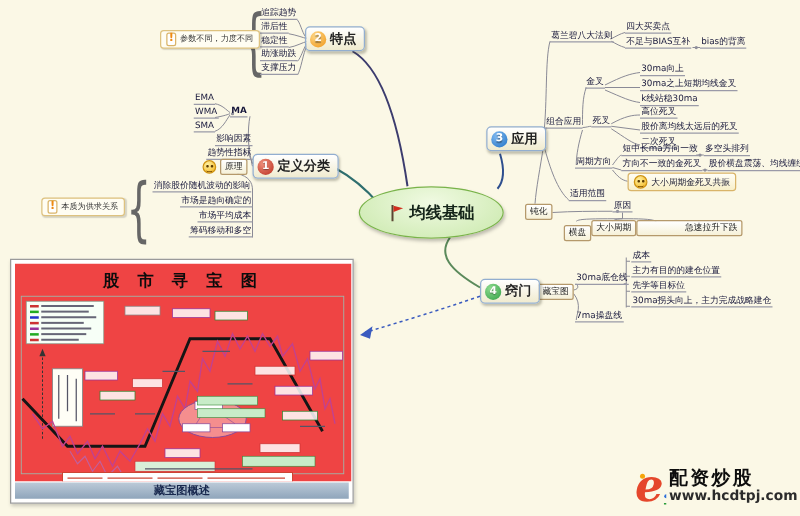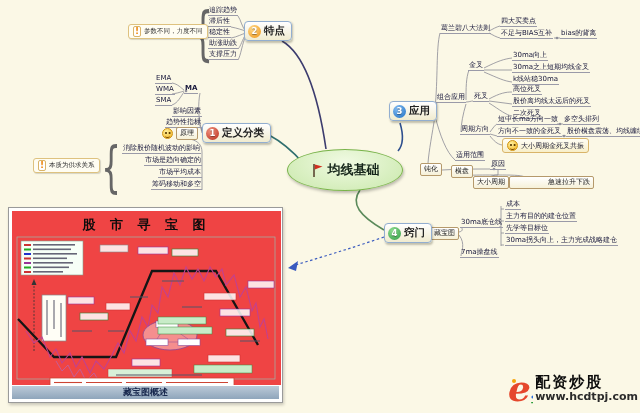--- a/index.html
+++ b/index.html
@@ -218,21 +218,21 @@
   <div class="leaf" style="left:563px;top:115px;">多空头排列</div>
   <div class="leaf" style="left:497px;top:127px;">方向不一致的金死叉</div>
   <div class="leaf" style="left:566px;top:127px;">股价横盘震荡、均线缠绕</div>
   <div class="emoji-box" style="left:502px;top:138px;">
     <span class="emoji"></span>
     <span>大小周期金死叉共振</span>
   </div>
   <div class="leaf" style="left:455px;top:151px;">适用范围</div>
   <div class="boxed" style="left:420px;top:163px;">钝化</div>
   <div class="leaf" style="left:490px;top:160px;">原因</div>
-  <div class="boxed" style="left:451px;top:165px;">横盘</div>
+  <div class="boxed" style="left:451px;top:180px;">横盘</div>
   <div class="boxed" style="left:473px;top:176px;">大小周期</div>
   <div class="boxed" style="left:509px;top:176px;padding-left:38px;">急速拉升下跌</div>
 
   <div class="topic" style="left:384px;top:223px;">
     <span class="sphere green">4</span>
     <span>窍门</span>
   </div>
   <div class="boxed" style="left:430px;top:227px;">藏宝图</div>
   <div class="leaf" style="left:460px;top:218px;">30ma底仓线</div>
   <div class="leaf" style="left:505px;top:200px;">成本</div>

